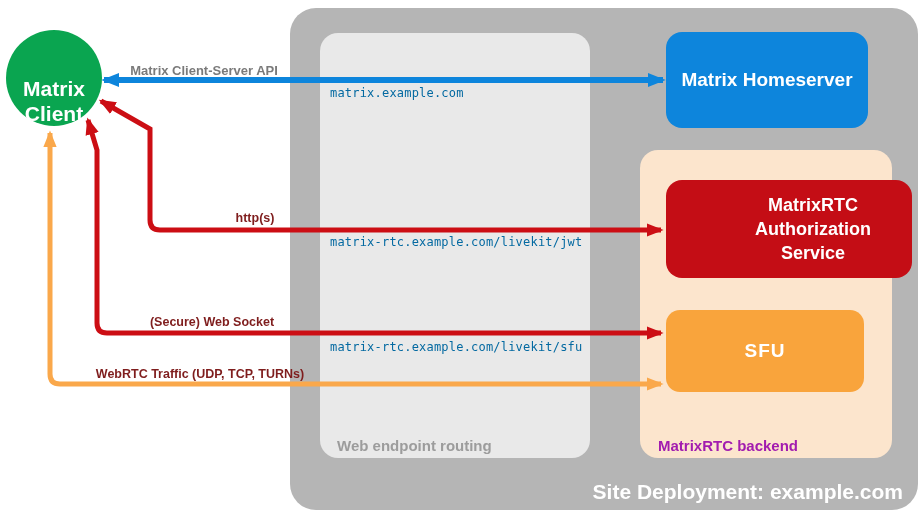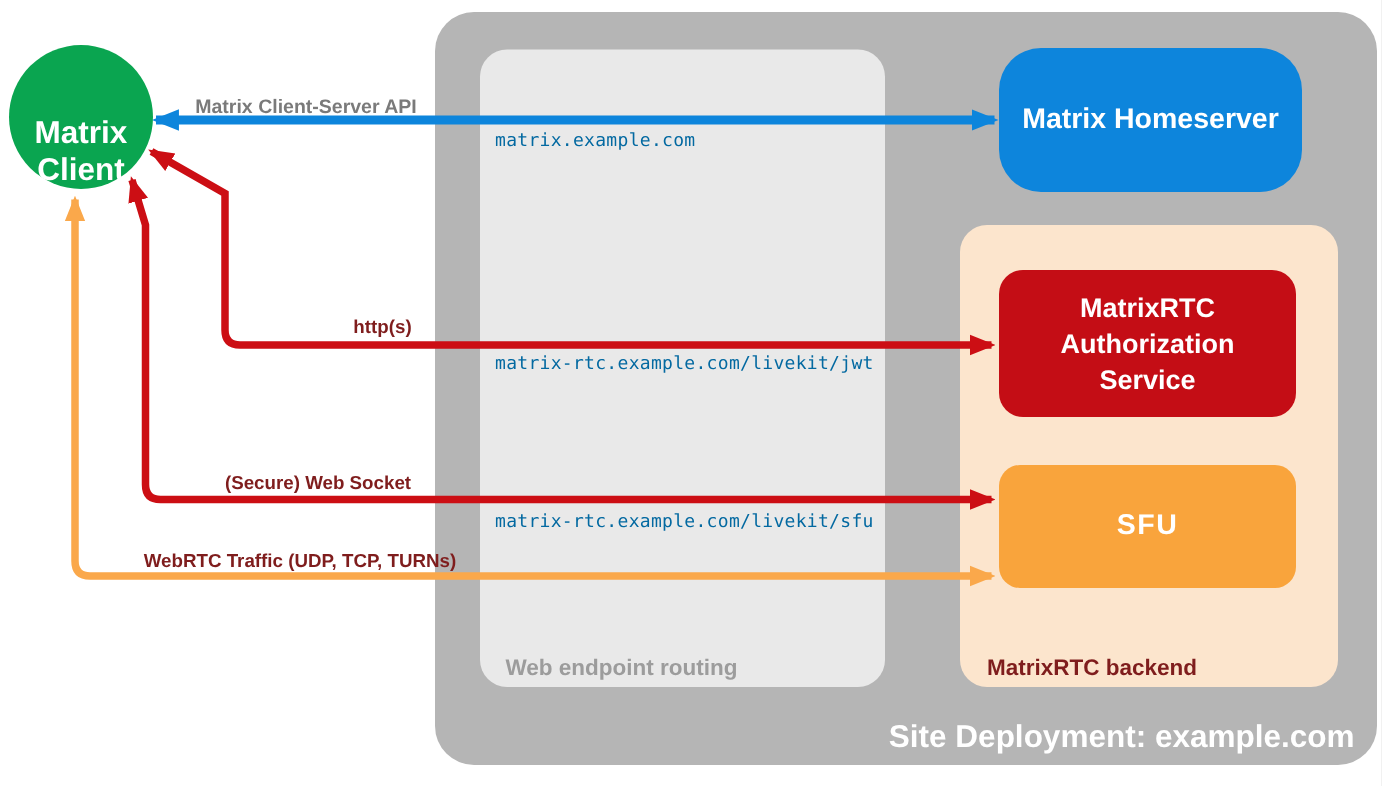--- a/index.html
+++ b/index.html
@@ -9,35 +9,35 @@
     font-family:"Liberation Sans", sans-serif;
   }
   .abs{position:absolute;}
   
   .gray-container{left:290px;top:8px;width:628px;height:502px;border-radius:26px;background:#b5b5b5;}
   .inner-box{left:320px;top:33px;width:270px;height:425px;border-radius:18px;background:#e9e9e9;}
   .peach-box{left:640px;top:150px;width:252px;height:308px;border-radius:18px;background:#fce5cd;}
   
   .node{display:flex;align-items:center;justify-content:center;color:#ffffff;font-weight:700;text-align:center;}
   .client-circle{left:6px;top:30px;width:96px;height:96px;border-radius:50%;background:#0aa550;font-size:21px;line-height:25px;padding:0 10px;box-sizing:border-box;align-items:flex-end;}
-  .blue-box{left:666px;top:32px;width:202px;height:96px;border-radius:28px;background:#0d85dc;font-size:19px;}
-  .red-box{left:666px;top:180px;width:198px;height:98px;border-radius:16px;background:#c40d15;font-size:18px;line-height:24px;}
+  .blue-box{left:666px;top:32px;width:202px;height:96px;border-radius:16px;background:#0d85dc;font-size:19px;}
+  .red-box{left:666px;top:180px;width:198px;height:98px;border-radius:16px;background:#c40d15;font-size:18px;line-height:24px;padding-left:48px;}
   .red-box .wrap{width:160px;}
   .orange-box{left:666px;top:310px;width:198px;height:82px;border-radius:14px;background:#f9a43c;font-size:19px;letter-spacing:1px;}
   
   .endpoint{left:330px;font-family:"DejaVu Sans Mono","Liberation Mono",monospace;font-size:12px;line-height:15px;color:#0369a1;letter-spacing:0.2px;white-space:nowrap;margin-top:24px;}
   .ep1{top:62px;} .ep2{top:211px;} .ep3{top:316px;}
   .arrow-label{font-size:12.5px;font-weight:700;color:#7f1d1d;white-space:nowrap;transform:translateX(-50%);}
   .al1{left:204px;top:63px;font-size:13px;color:#7a7a7a;}
   .al2{left:255px;top:211px;}
   .al3{left:212px;top:315px;}
   .al4{left:167px;top:367px;margin-left:33px;}
   .zone-label{font-size:15px;font-weight:700;white-space:nowrap;}
   .routing-label{left:337px;top:437px;color:#9c9c9c;}
-  .backend-label{left:658px;top:437px;color:#7f1d1d;}
+  .backend-label{left:658px;top:437px;color:#a21caf;}
   .deployment-label{right:18px;top:480px;font-size:21px;font-weight:700;color:#ffffff;white-space:nowrap;}
   .arrows-layer{left:0;top:0;width:921px;height:524px;pointer-events:none;}
 </style>
 </head>
 <body>
 
 <div class="canvas">
 
   <div class="abs gray-container"></div>
 

